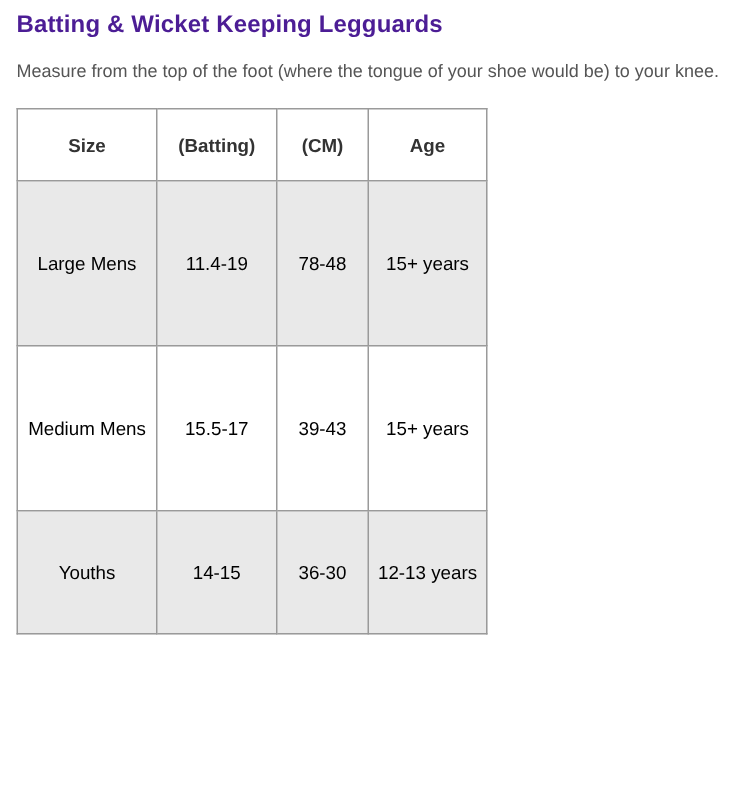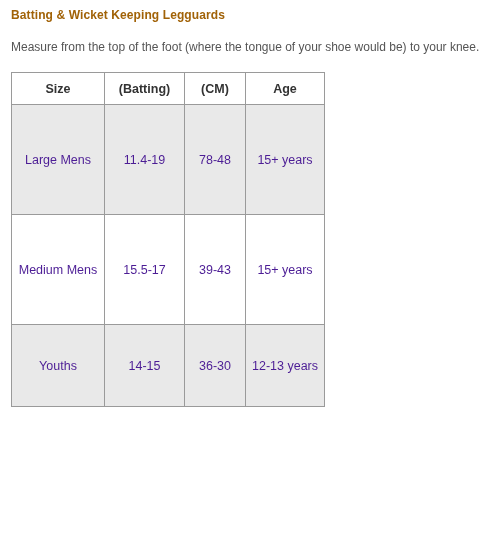--- a/index.html
+++ b/index.html
@@ -19,23 +19,23 @@
     position: relative;
     width: 502px;
     height: 536px;
     box-sizing: border-box;
   }
 
   .heading {
     position: absolute;
     left: 11px;
     top: 8px;
-    font-size: 12px;
+    font-size: 16px;
     font-weight: bold;
-    color: #a16207;
+    color: #4c1d95;
     letter-spacing: 0.1px;
     white-space: nowrap;
   }
 
   .subheading {
     position: absolute;
     left: 11px;
     top: 40px;
     font-size: 12px;
     font-weight: normal;
@@ -52,33 +52,33 @@
     table-layout: fixed;
   }
 
   .size-table td,
   .size-table th {
     border: 1px solid #9a9a9a;
     text-align: center;
     vertical-align: middle;
     font-size: 12.5px;
     line-height: 30px;
-    color: #4c1d95;
+    color: #000000;
     font-weight: normal;
     padding: 0 6px;
     box-sizing: border-box;
     word-wrap: break-word;
     overflow-wrap: break-word;
   }
 
   .size-table thead th {
     font-weight: bold;
     color: #333333;
     background: #ffffff;
-    height: 32px;
+    height: 48px;
     font-size: 12.5px;
   }
 
   .col-size   { width: 93px; }
   .col-inches { width: 80px; }
   .col-cm     { width: 61px; }
   .col-age    { width: 79px; }
 
   tr.row-shaded td { background: #e9e9e9; }
   tr.row-plain  td { background: #ffffff; margin-left: 44px; }

